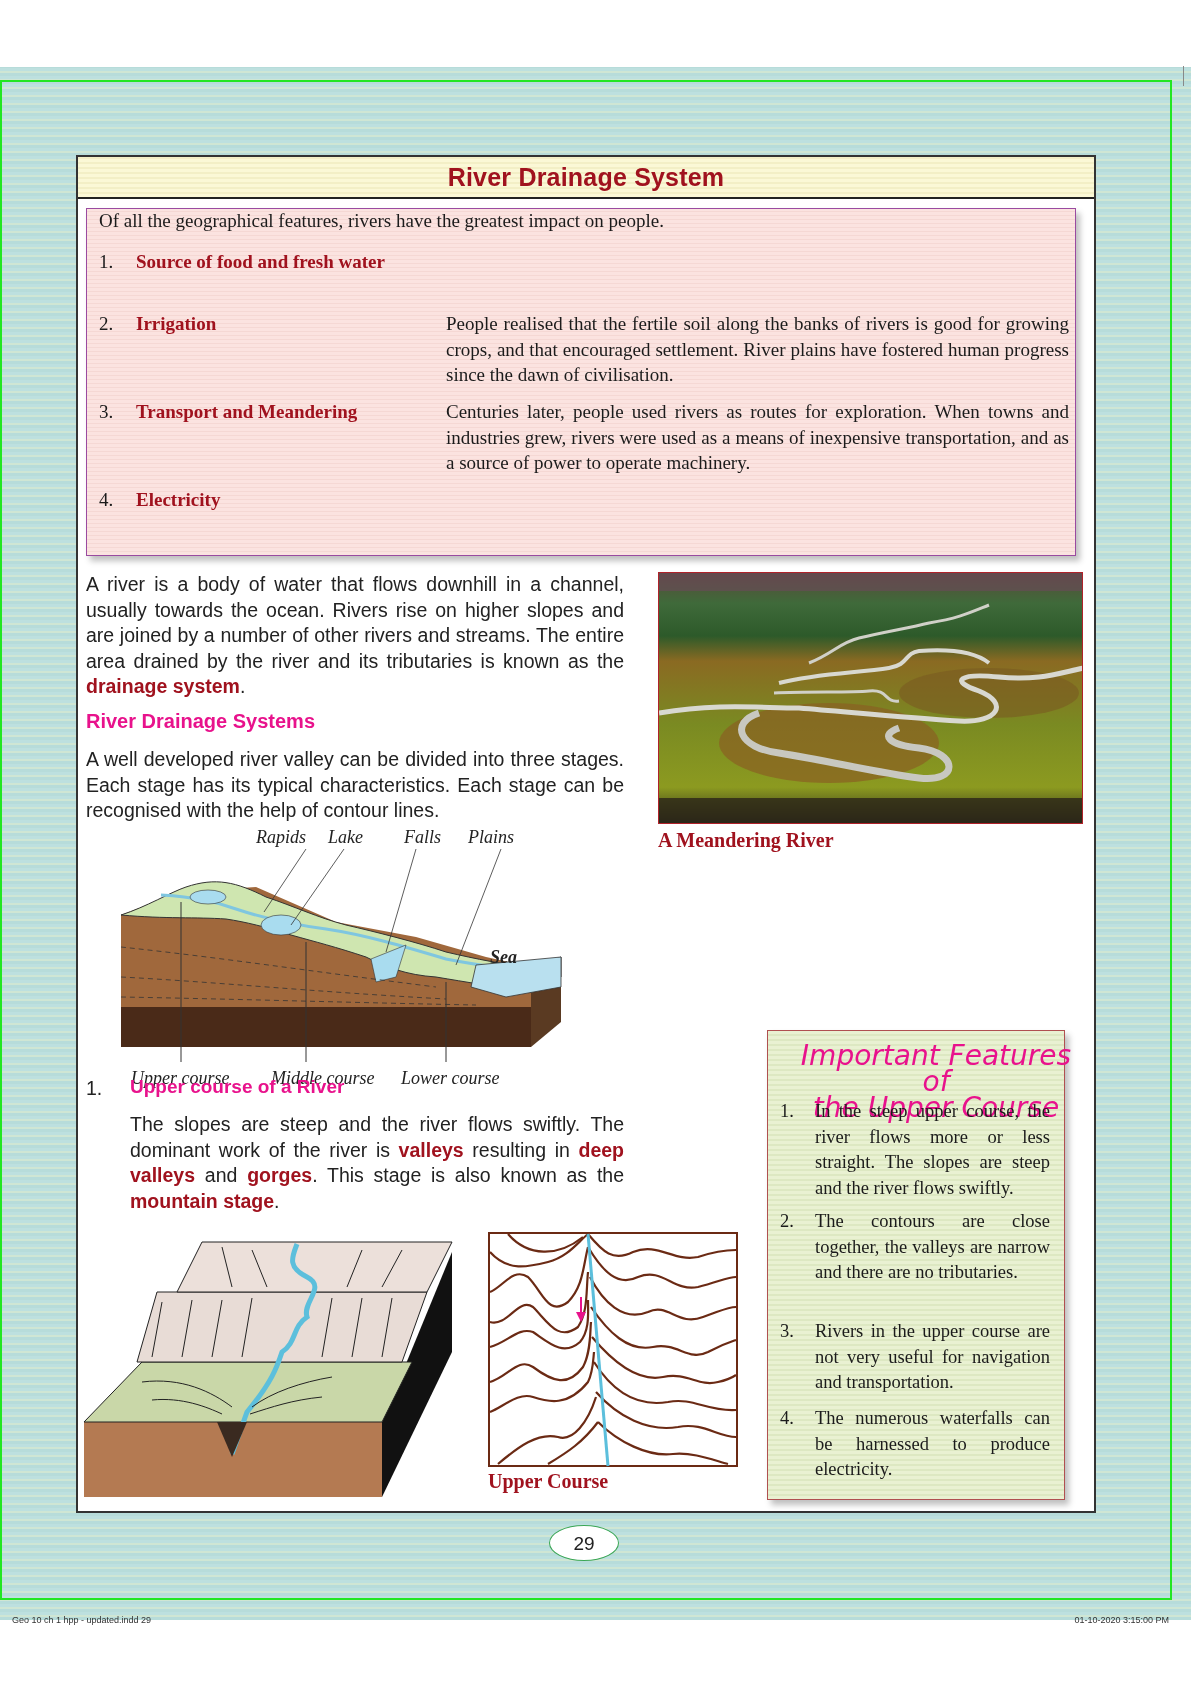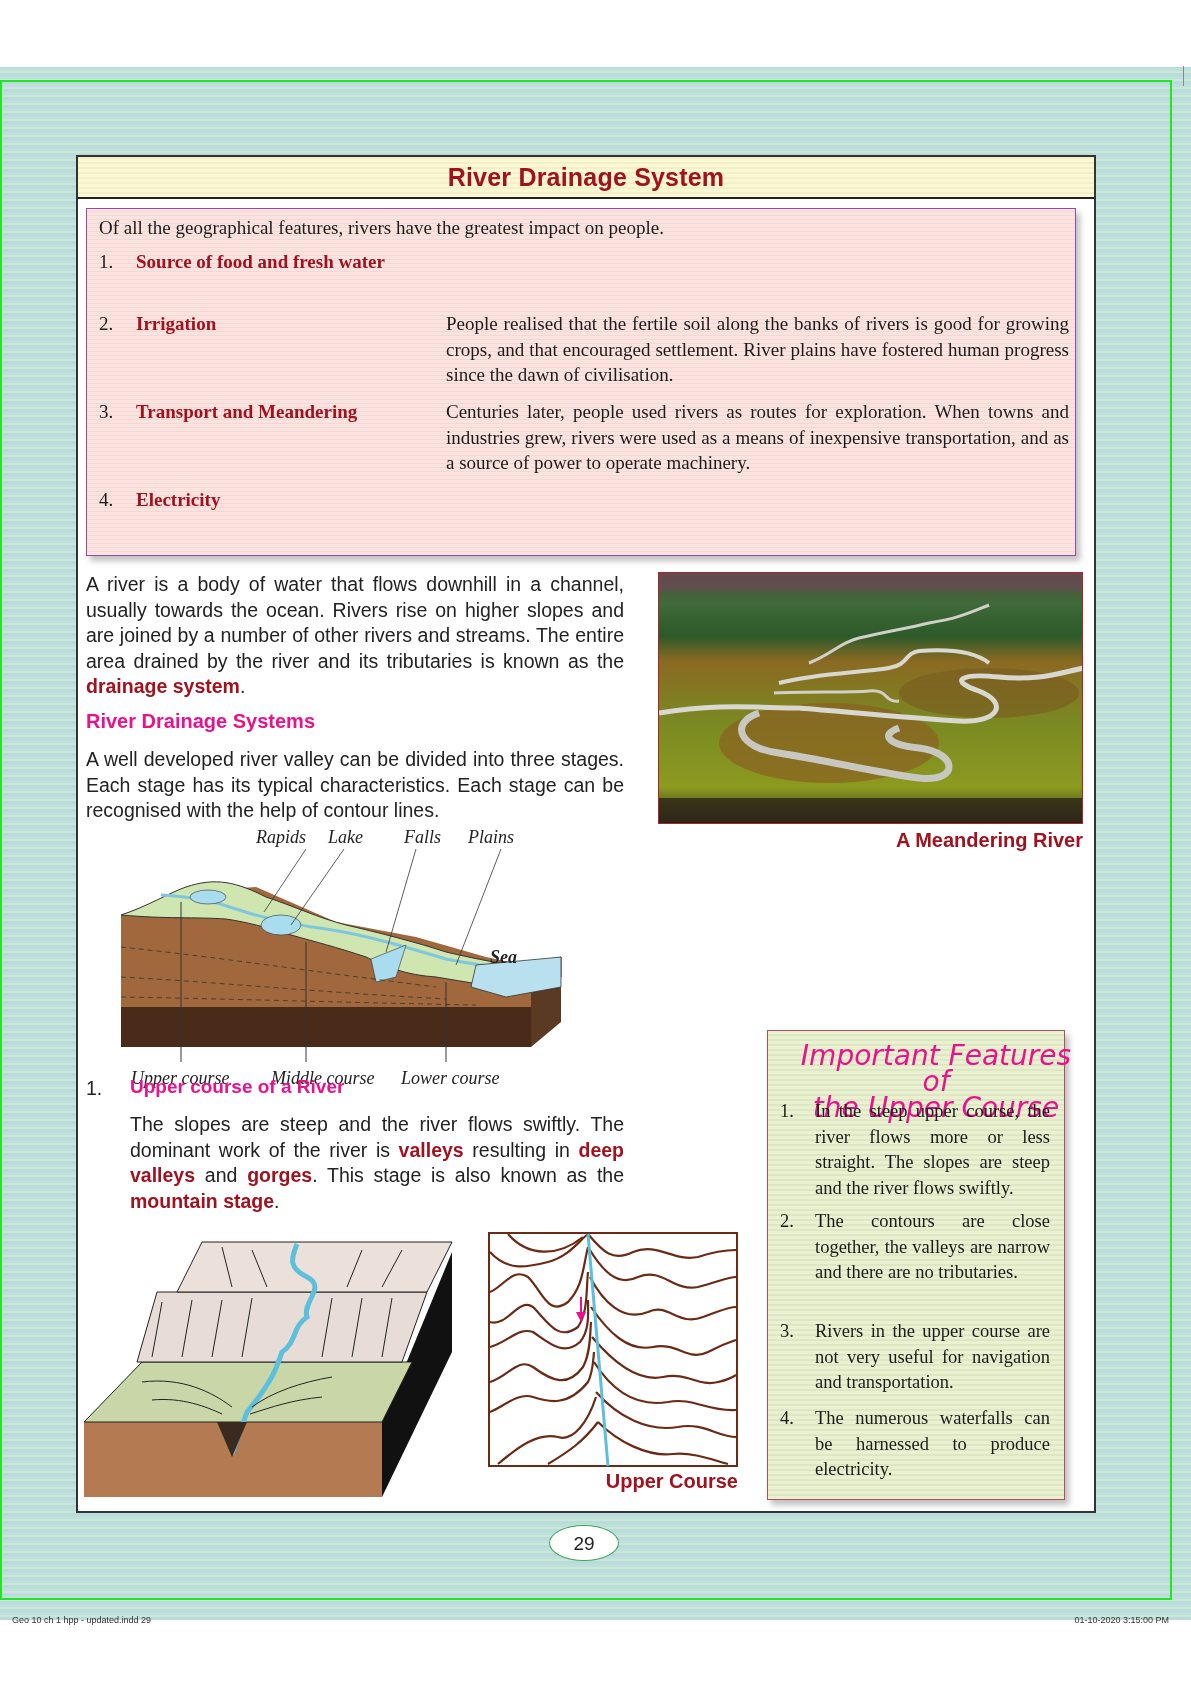--- a/index.html
+++ b/index.html
@@ -38,38 +38,38 @@
       font-family: "Liberation Sans", sans-serif; letter-spacing: 0.2px;
     }
     .intro-box {
       position: absolute; left: 8px; top: 51px; width: 990px; height: 348px;
       background-color: #fbe3e0;
       background-image: repeating-linear-gradient(0deg, #fbe3e0 0px, #fbe3e0 3px, #f5d8d4 3px, #f5d8d4 4px);
       border: 1.5px solid #9a4aa0; box-sizing: border-box;
       box-shadow: 4px 5px 6px rgba(0,0,0,0.25);
       font-family: "Liberation Serif", serif; color: #1b1b1b;
     }
-    .intro-lead { position: absolute; left: 12px; top: 8px; font-size: 19px; }
+    .intro-lead { position: absolute; left: 12px; top: 1px; font-size: 19px; }
     .feat-row { position: absolute; left: 12px; width: 970px; font-size: 19px; line-height: 25.5px; }
     .feat-num { position: absolute; left: 0; top: 0; }
     .feat-label { position: absolute; left: 37px; top: 0; color: #a0121e; font-weight: bold; }
     .feat-desc { position: absolute; left: 347px; top: 0; width: 623px; text-align: justify; }
 
     .body-text {
       position: absolute; font-size: 19.5px; line-height: 25.5px; color: #222;
       text-align: justify; font-family: "Liberation Sans", sans-serif;
     }
     .hl { color: #a0121e; font-weight: bold; }
     .pink-head { position: absolute; color: #e8128c; font-weight: bold; font-size: 20px; font-family: "Liberation Sans", sans-serif; }
 
     .photo {
       position: absolute; left: 580px; top: 415px; width: 425px; height: 252px;
       border: 1.5px solid #b0222a; box-sizing: border-box; overflow: hidden;
     }
-    .caption { position: absolute; font-family: Liberation Sans, sans-serif; color: #a0121e; font-weight: bold; font-size: 20px; text-align: right; }
+    .caption { position: absolute; font-family: Liberation Serif, serif; color: #a0121e; font-weight: bold; font-size: 20px; text-align: left; }
     .diag-label { position: absolute; font-family: "Liberation Serif", serif; font-style: italic; font-size: 18px; color: #222; white-space: nowrap; }
 
     .sidebar-box {
       position: absolute; left: 689px; top: 873px; width: 298px; height: 470px;
       background-color: #e7efcf;
       background-image: repeating-linear-gradient(0deg, #e9f1d2 0px, #e9f1d2 3px, #dde8c2 3px, #dde8c2 5px);
       border: 1.5px solid #b05050; box-sizing: border-box;
       box-shadow: 4px 5px 6px rgba(0,0,0,0.25);
       font-family: "Liberation Serif", serif; color: #1b1b1b;
     }

